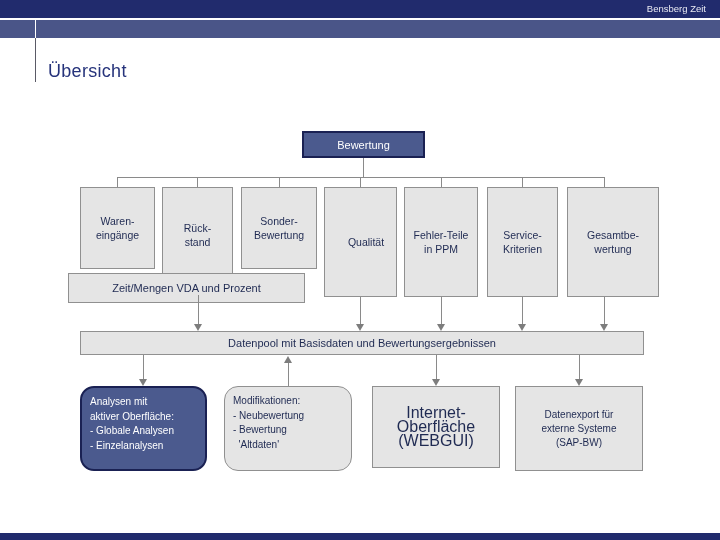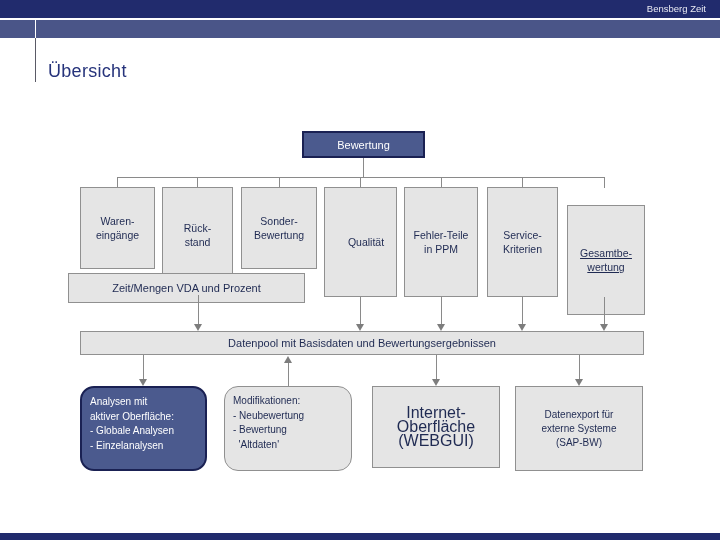--- a/index.html
+++ b/index.html
@@ -70,21 +70,21 @@
 eingänge</div>
     <div class="node" style="left:162px;top:187px;width:71px;height:95px;">Rück-
 stand</div>
     <div class="node" style="left:241px;top:187px;width:76px;height:82px;">Sonder-
 Bewertung</div>
     <div class="node" style="left:324px;top:187px;width:73px;height:110px;padding-left:11px;">Qualität</div>
     <div class="node" style="left:404px;top:187px;width:74px;height:110px;">Fehler-Teile
 in PPM</div>
     <div class="node" style="left:487px;top:187px;width:71px;height:110px;">Service-
 Kriterien</div>
-    <div class="node" style="left:567px;top:205px;width:78px;height:110px;text-decoration:underline;">Gesamtbe-
+    <div class="node" style="left:567px;top:187px;width:92px;height:110px;">Gesamtbe-
 wertung</div>
 
     <div class="node node-mid" style="left:68px;top:273px;width:237px;height:30px;">Zeit/Mengen VDA und Prozent</div>
 
     <div class="vline" style="left:198px;top:295px;height:29px;"></div>
     <div class="ah-down" style="left:194px;top:324px;"></div>
     <div class="vline" style="left:360px;top:297px;height:27px;"></div>
     <div class="ah-down" style="left:356px;top:324px;"></div>
     <div class="vline" style="left:441px;top:297px;height:27px;"></div>
     <div class="ah-down" style="left:437px;top:324px;"></div>

